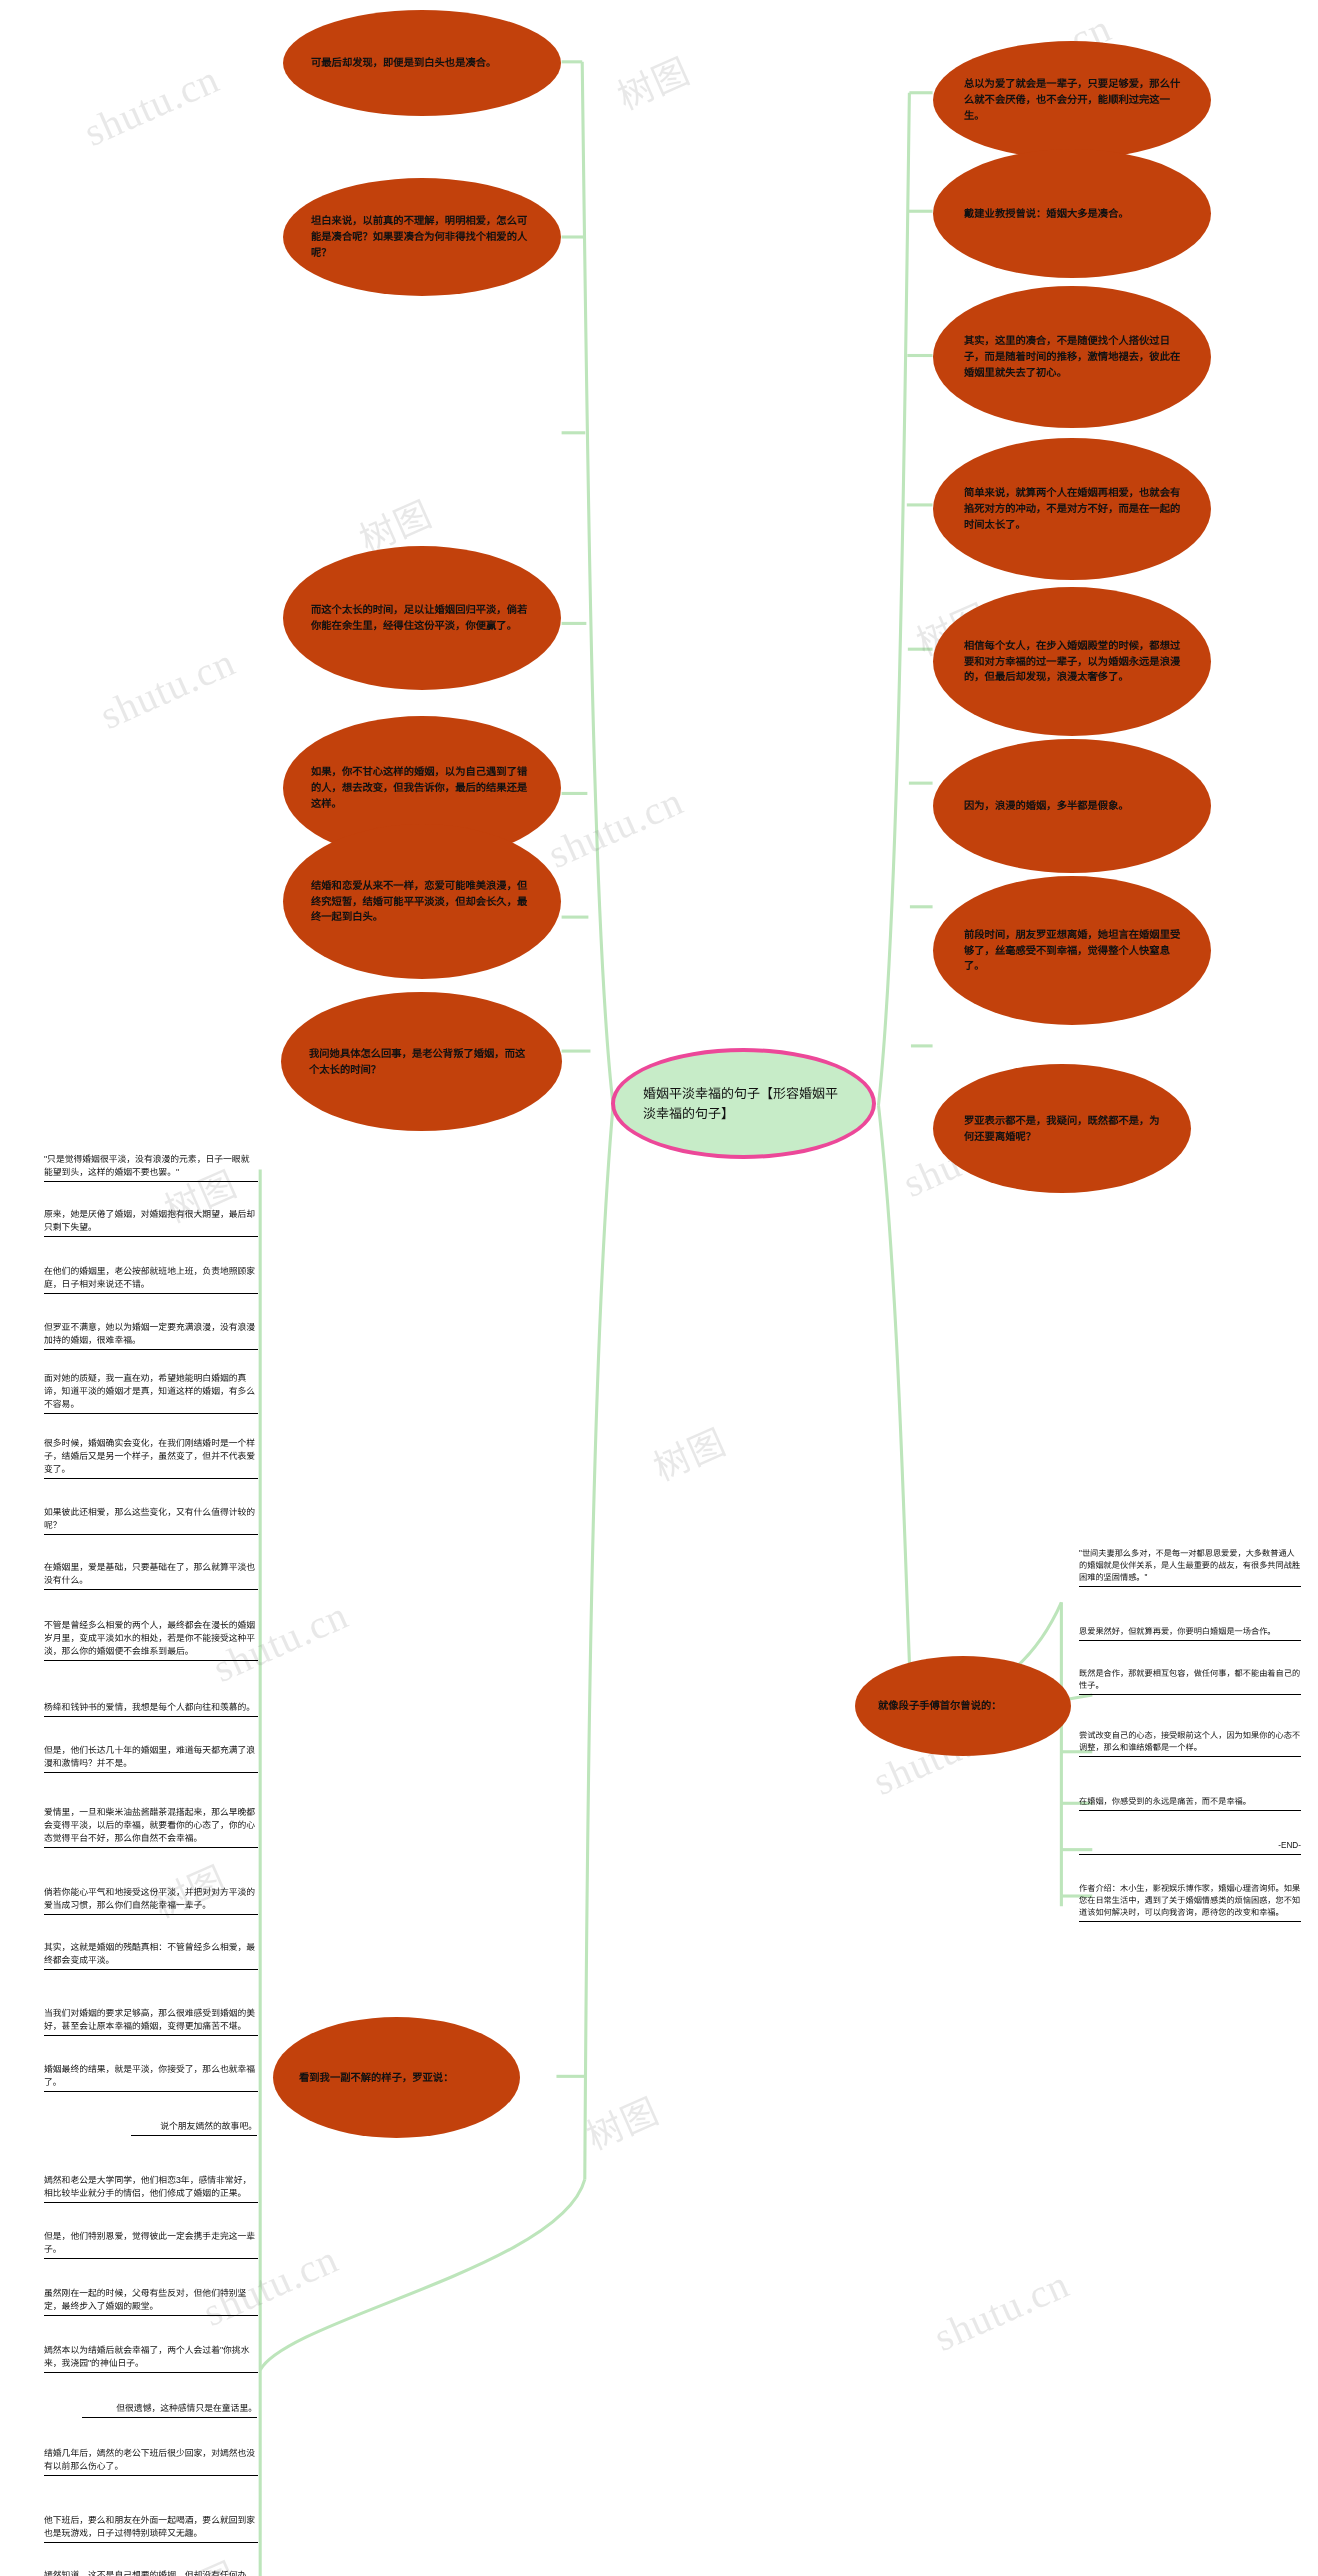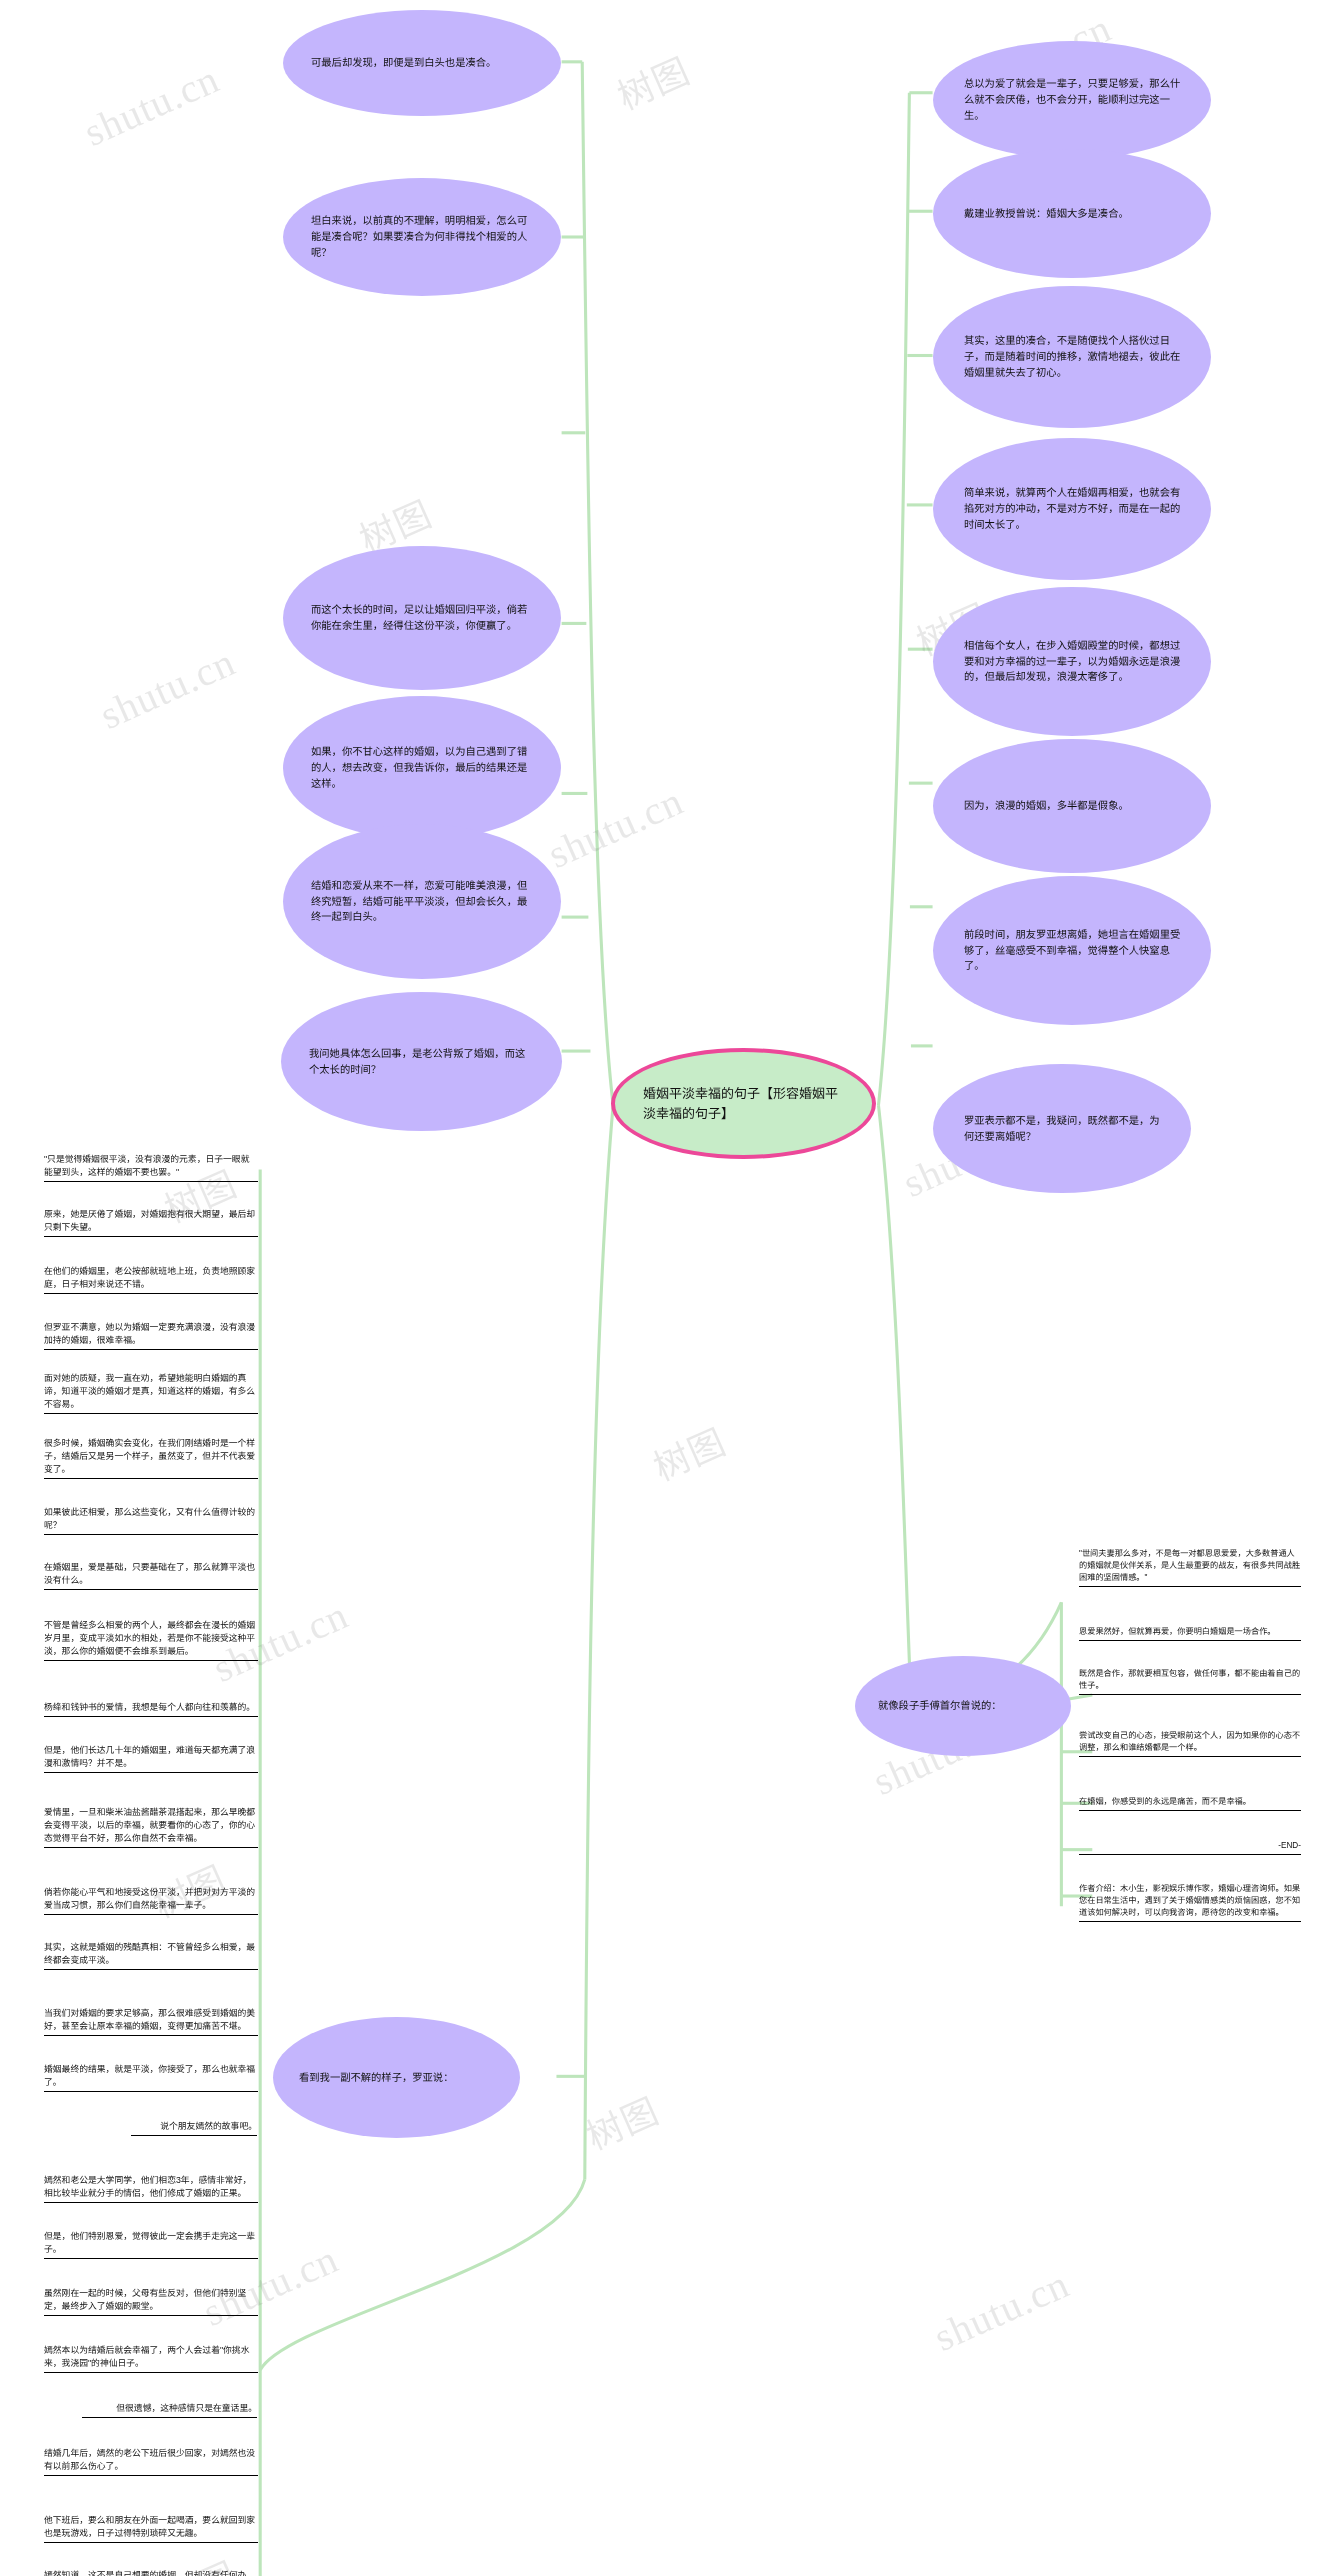--- a/index.html
+++ b/index.html
@@ -25,21 +25,22 @@
     align-items:center;
     border-radius:50%;
   }
   .node .txt{
     display:block;
     width:100%;
     line-height:1.55;
     word-break:break-all;
   }
   .node.orange{
-    background:#c4b5fd;
+    background:#c2410c;
+    font-weight:bold;
   }
   .node.center{
     background:#c7ecc8;
     border:4px solid #ec4899;
     justify-content:flex-start;
   }
   .node.center .txt{
     font-size:13px;
     color:#111;
     line-height:1.5;
@@ -160,21 +161,21 @@
 
   <div class="node orange" style="left:283px;top:178px;width:278px;height:118px;padding:0 31px 0 28px;">
     <span class="txt">坦白来说，以前真的不理解，明明相爱，怎么可能是凑合呢？如果要凑合为何非得找个相爱的人呢？</span>
   </div>
 
 
   <div class="node orange" style="left:283px;top:546px;width:278px;height:144px;padding:0 31px 0 28px;">
     <span class="txt">而这个太长的时间，足以让婚姻回归平淡，倘若你能在余生里，经得住这份平淡，你便赢了。</span>
   </div>
 
-  <div class="node orange" style="left:283px;top:696px;width:278px;height:144px;padding:0 31px 0 28px;">
+  <div class="node orange" style="left:283px;top:716px;width:278px;height:144px;padding:0 31px 0 28px;">
     <span class="txt">如果，你不甘心这样的婚姻，以为自己遇到了错的人，想去改变，但我告诉你，最后的结果还是这样。</span>
   </div>
 
   <div class="node orange" style="left:283px;top:824px;width:278px;height:155px;padding:0 31px 0 28px;">
     <span class="txt">结婚和恋爱从来不一样，恋爱可能唯美浪漫，但终究短暂，结婚可能平平淡淡，但却会长久，最终一起到白头。</span>
   </div>
 
   <div class="node orange" style="left:281px;top:992px;width:281px;height:139px;padding:0 31px 0 28px;">
     <span class="txt">我问她具体怎么回事，是老公背叛了婚姻，而这个太长的时间？</span>
   </div>

